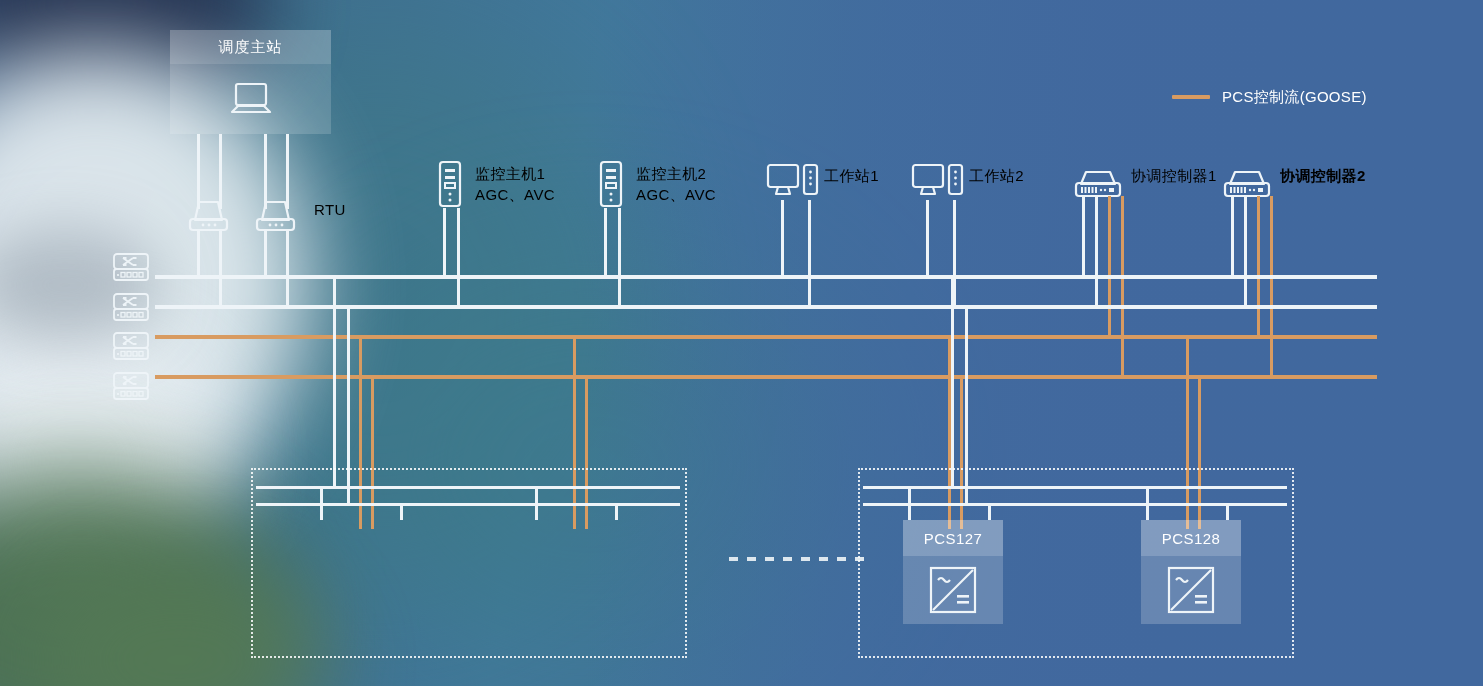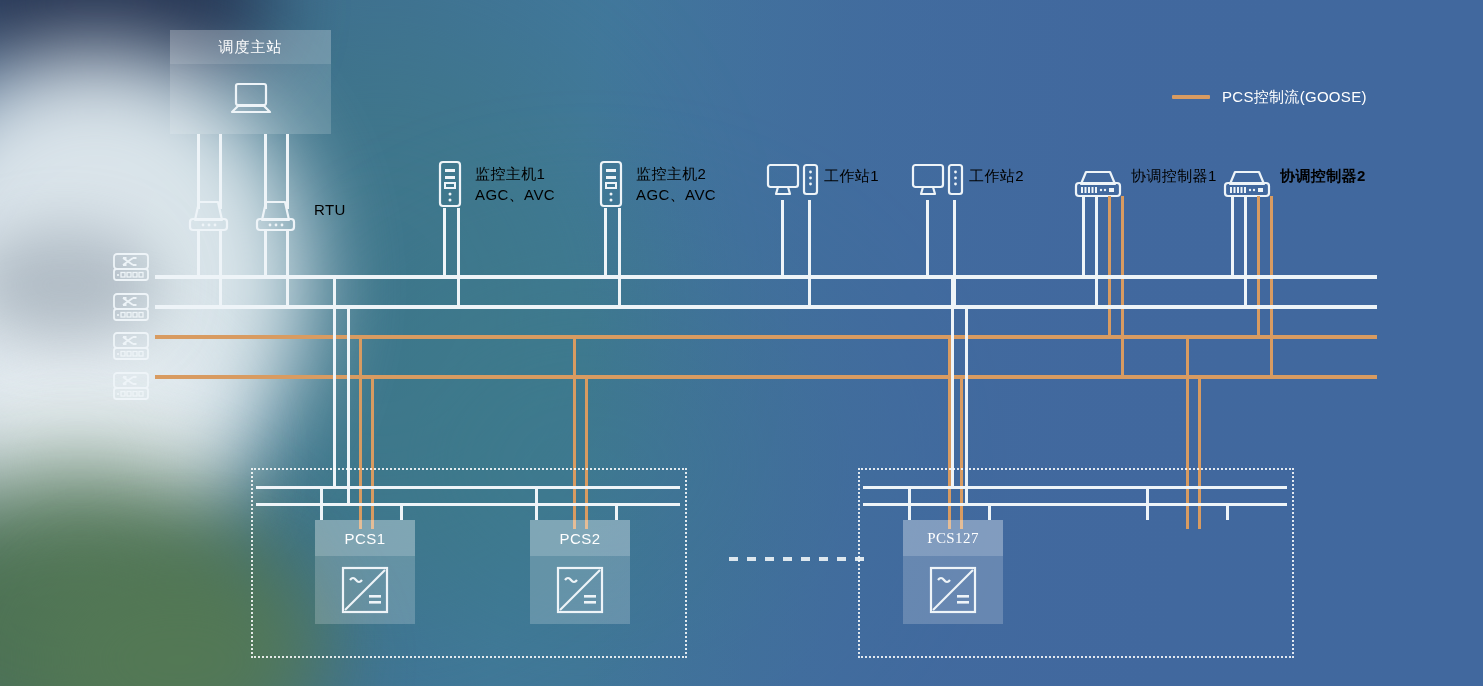--- a/index.html
+++ b/index.html
@@ -310,78 +310,64 @@
 
   <div class="grp" style="left:251px;top:468px;width:432px;height:186px;"></div>
   <div class="hline w thin" style="left:256px;top:486px;width:424px;"></div>
   <div class="hline w thin" style="left:256px;top:503px;width:424px;"></div>
 
   <div class="vline w vthin" style="left:320px;top:486px;height:34px;"></div>
   <div class="vline w vthin" style="left:400px;top:503px;height:17px;"></div>
   <div class="vline w vthin" style="left:535px;top:486px;height:34px;"></div>
   <div class="vline w vthin" style="left:615px;top:503px;height:17px;"></div>
 
-  <div class="pcs" style="left:315px;top:520px;">
-    <div class="pcs-hd">PCS1</div>
-    <div class="pcs-bd">
-      <span>
-        <svg width="50" height="50" viewBox="0 0 50 50">
-          <rect x="3" y="3" width="44" height="44" fill="none" stroke="#eef4f8" stroke-width="2.2"></rect>
-          <path d="M5 45 L45 5" stroke="#eef4f8" stroke-width="2.2"></path>
-          <path d="M10 15 q3 -4 6 0 q3 4 6 0" fill="none" stroke="#eef4f8" stroke-width="2.2"></path>
-          <rect x="29" y="30" width="12" height="2.6" fill="#eef4f8"></rect>
-          <rect x="29" y="36" width="12" height="2.6" fill="#eef4f8"></rect>
-        </svg>
-      </span>
-    </div>
-  </div>
-
-  <div class="pcs" style="left:530px;top:520px;">
-    <div class="pcs-hd">PCS2</div>
-    <div class="pcs-bd">
-      <span>
-        <svg width="50" height="50" viewBox="0 0 50 50">
-          <rect x="3" y="3" width="44" height="44" fill="none" stroke="#eef4f8" stroke-width="2.2"></rect>
-          <path d="M5 45 L45 5" stroke="#eef4f8" stroke-width="2.2"></path>
-          <path d="M10 15 q3 -4 6 0 q3 4 6 0" fill="none" stroke="#eef4f8" stroke-width="2.2"></path>
-          <rect x="29" y="30" width="12" height="2.6" fill="#eef4f8"></rect>
-          <rect x="29" y="36" width="12" height="2.6" fill="#eef4f8"></rect>
-        </svg>
-      </span>
-    </div>
-  </div>
+
 
   <div class="ellipsis" style="left:729px;top:557px;">
     <span></span>
       <span></span>
       <span></span>
       <span></span>
       <span></span>
       <span></span>
       <span></span>
       <span></span>
   </div>
 
   <div class="grp" style="left:858px;top:468px;width:432px;height:186px;"></div>
   <div class="hline w thin" style="left:863px;top:486px;width:424px;"></div>
   <div class="hline w thin" style="left:863px;top:503px;width:424px;"></div>
   <div class="vline w vthin" style="left:908px;top:486px;height:34px;"></div>
   <div class="vline w vthin" style="left:988px;top:503px;height:17px;"></div>
   <div class="vline w vthin" style="left:1146px;top:486px;height:34px;"></div>
   <div class="vline w vthin" style="left:1226px;top:503px;height:17px;"></div>
 
-  <div class="pcs" style="left:903px;top:520px;font-family:Liberation Serif, serif;">
+  <div class="pcs" style="left:903px;top:520px;">
     <div class="pcs-hd">PCS127</div>
     <div class="pcs-bd">
       <span>
         <svg width="50" height="50" viewBox="0 0 50 50">
           <rect x="3" y="3" width="44" height="44" fill="none" stroke="#eef4f8" stroke-width="2.2"></rect>
           <path d="M5 45 L45 5" stroke="#eef4f8" stroke-width="2.2"></path>
           <path d="M10 15 q3 -4 6 0 q3 4 6 0" fill="none" stroke="#eef4f8" stroke-width="2.2"></path>
           <rect x="29" y="30" width="12" height="2.6" fill="#eef4f8"></rect>
           <rect x="29" y="36" width="12" height="2.6" fill="#eef4f8"></rect>
         </svg>
       </span>
     </div>
   </div>
 
+  <div class="pcs" style="left:1141px;top:520px;">
+    <div class="pcs-hd">PCS128</div>
+    <div class="pcs-bd">
+      <span>
+        <svg width="50" height="50" viewBox="0 0 50 50">
+          <rect x="3" y="3" width="44" height="44" fill="none" stroke="#eef4f8" stroke-width="2.2"></rect>
+          <path d="M5 45 L45 5" stroke="#eef4f8" stroke-width="2.2"></path>
+          <path d="M10 15 q3 -4 6 0 q3 4 6 0" fill="none" stroke="#eef4f8" stroke-width="2.2"></path>
+          <rect x="29" y="30" width="12" height="2.6" fill="#eef4f8"></rect>
+          <rect x="29" y="36" width="12" height="2.6" fill="#eef4f8"></rect>
+        </svg>
+      </span>
+    </div>
+  </div>
 
 </div>
 
 </body></html>

